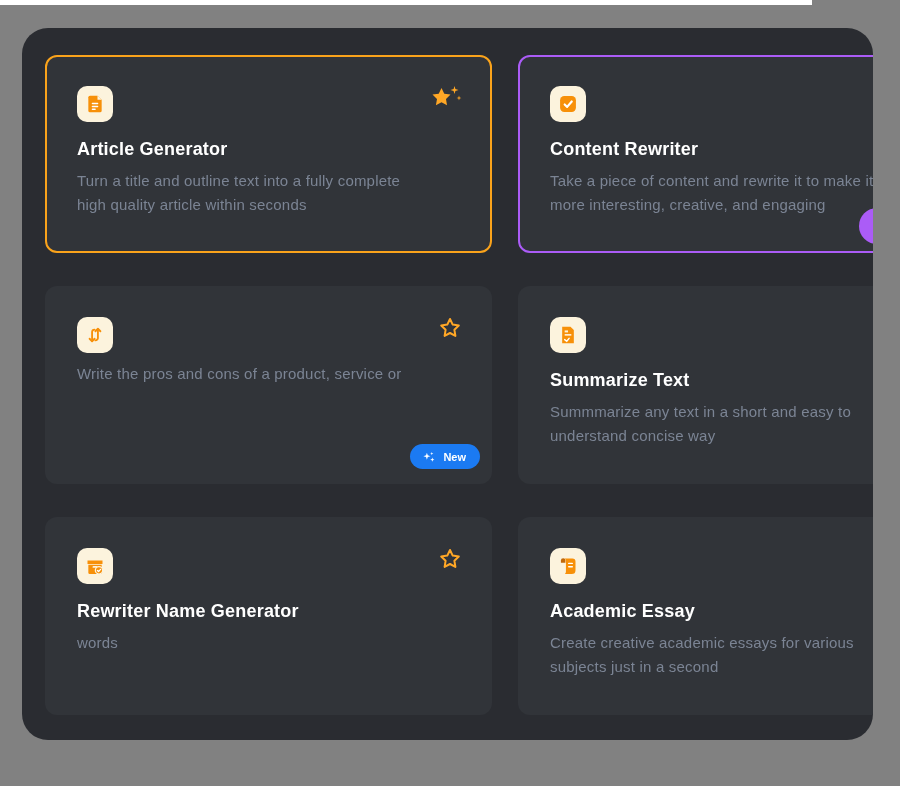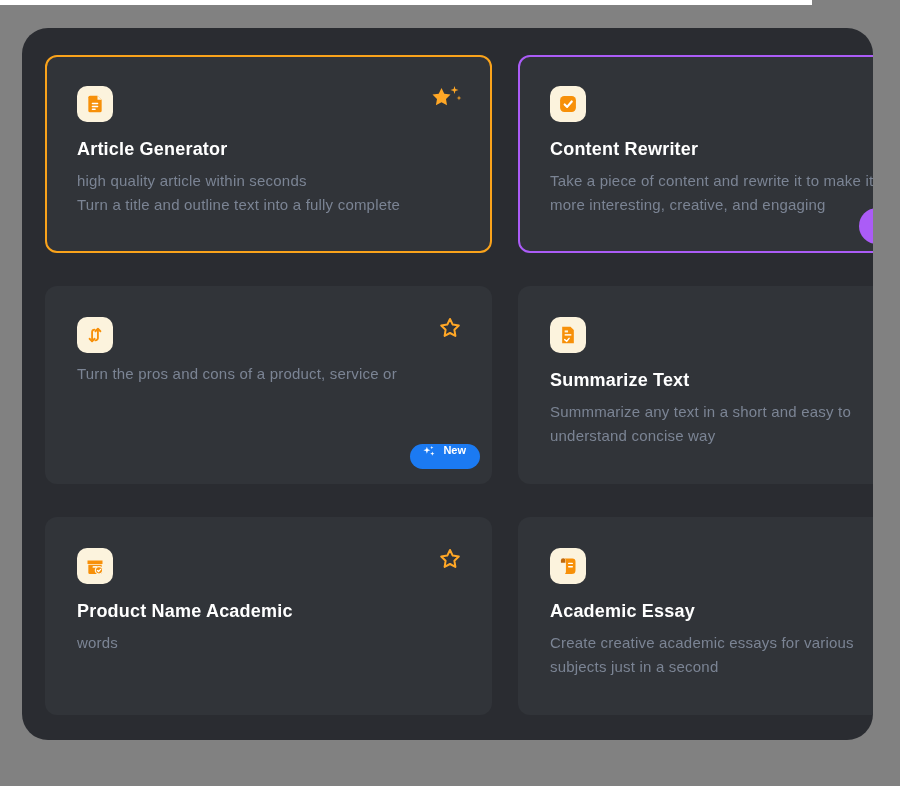--- a/index.html
+++ b/index.html
@@ -17,21 +17,21 @@
           display:flex; align-items:center; justify-content:center; }
   .glyph { display:flex; width:20px; height:20px; }
   .glyph svg { width:20px; height:20px; }
   .title { margin-top:17px; font-size:18px; font-weight:bold; color:#ffffff; letter-spacing:.2px; }
   .desc { margin-top:9px; font-size:15px; line-height:24px; color:#7b8494; letter-spacing:.2px; }
   .desc div { white-space:nowrap; }
   .star { position:absolute; top:28px; right:28px; background:none; border:none;
           padding:0; cursor:pointer; line-height:0; }
   .badge { position:absolute; right:10px; bottom:13px; height:25px;
            background:#1b7af2; color:#ffffff; border-radius:13px;
-           display:flex; align-items:flex-start; gap:7px; padding:0 14px 0 12px;
+           display:flex; align-items:center; gap:7px; padding:0 14px 0 12px;
            font-size:11px; font-weight:bold; cursor:pointer; }
   .badge-spark { display:flex; line-height:0; }
   .fab { position:absolute; left:837px; top:180px; width:36px; height:36px;
          border-radius:50%; background:#ab5cf7; cursor:pointer; border:none; }
 </style>
 </head>
 <body>
 
 <div class="canvas">
   <div class="top-strip"></div>
@@ -49,22 +49,22 @@
               </svg>
             </span>
     </div>
     <button class="star"><svg width="32" height="28" viewBox="0 0 32 28">
               <path d="M11.5 3l2.8 5.7 6.2.9-4.5 4.4 1 6.2-5.5-2.9-5.6 2.9 1.1-6.2L2.5 9.6l6.2-.9z" fill="#ffa726"></path>
               <path d="M24.5 1l.9 3.1 3.1.9-3.1.9-.9 3.1-.9-3.1-3.1-.9 3.1-.9z" fill="#ffa726"></path>
               <path d="M29 10.5l.6 1.9 1.9.6-1.9.6-.6 1.9-.6-1.9-1.9-.6 1.9-.6z" fill="#ffa726"></path>
             </svg></button>
     <h3 class="title">Article Generator</h3>
     <div class="desc">
+      <div>Turn a title and outline text into a fully complete</div>
       <div>high quality article within seconds</div>
-      <div>Turn a title and outline text into a fully complete</div>
     </div>
 
   </div>
         <div class="card" style="border-color: rgb(171, 92, 247);">
     <div class="chip">
       <span class="glyph">
               <svg viewBox="0 0 24 24">
                 <rect x="2.5" y="2.5" width="19" height="19" rx="5" fill="#f79009"></rect>
                 <path d="M8 12.5l3 3 5.5-6.5" stroke="#fff" stroke-width="2.6" fill="none" stroke-linecap="round" stroke-linejoin="round"></path>
               </svg>
@@ -86,21 +86,21 @@
                 <path d="M5.5 16.5l3 3 3-3"></path>
                 <path d="M15.5 5v10.5a3 3 0 0 1-3 3"></path>
                 <path d="M18.5 7.5l-3-3-3 3"></path>
               </svg>
             </span>
     </div>
     <button class="star"><svg width="24" height="24" viewBox="0 0 24 24" fill="none" stroke="#ffa726" stroke-width="2" stroke-linejoin="round">
               <path d="M12 3l2.7 5.6 6.1.9-4.4 4.3 1 6.1L12 17l-5.4 2.9 1-6.1L3.2 9.5l6.1-.9z"></path>
             </svg></button>
     <div class="desc">
-      <div>Turn the pros and cons of a product, service or</div>
+      <div>Write the pros and cons of a product, service or</div>
     </div>
     <div class="badge">
       <span class="badge-spark">
               <svg width="14" height="14" viewBox="0 0 16 16">
                 <path d="M5.6 3l1 3 3 1-3 1-1 3-1-3-3-1 3-1z" fill="#fff"></path>
                 <path d="M11.8 8.6l.6 1.8 1.8.6-1.8.6-.6 1.8-.6-1.8-1.8-.6 1.8-.6z" fill="#fff"></path>
                 <path d="M11.2 2.2l.5 1.4 1.4.5-1.4.5-.5 1.4-.5-1.4-1.4-.5 1.4-.5z" fill="#fff"></path>
               </svg>
             </span>
       <span>New</span>
@@ -133,21 +133,21 @@
                 <path fill="#f79009" d="M4 10.5h16V20a1.6 1.6 0 0 1-1.6 1.6H5.6A1.6 1.6 0 0 1 4 20z"></path>
                 <rect x="9" y="12" width="6" height="2.2" rx="1.1" fill="#fcf3dd"></rect>
                 <circle cx="16.8" cy="17.2" r="4.4" fill="#f79009" stroke="#fcf3dd" stroke-width="1.5"></circle>
                 <path d="M14.9 17.3l1.4 1.4 2.4-2.7" stroke="#fff" stroke-width="1.6" fill="none" stroke-linecap="round" stroke-linejoin="round"></path>
               </svg>
             </span>
     </div>
     <button class="star"><svg width="24" height="24" viewBox="0 0 24 24" fill="none" stroke="#ffa726" stroke-width="2" stroke-linejoin="round">
               <path d="M12 3l2.7 5.6 6.1.9-4.4 4.3 1 6.1L12 17l-5.4 2.9 1-6.1L3.2 9.5l6.1-.9z"></path>
             </svg></button>
-    <h3 class="title">Product Name Academic</h3>
+    <h3 class="title">Rewriter Name Generator</h3>
     <div class="desc">
       <div>words</div>
     </div>
 
   </div>
         <div class="card">
     <div class="chip">
       <span class="glyph">
               <svg viewBox="0 0 24 24">
                 <path fill="#c2690a" d="M3.5 5.5a2.7 2.7 0 0 1 5.4 0V8H3.5z"></path>

